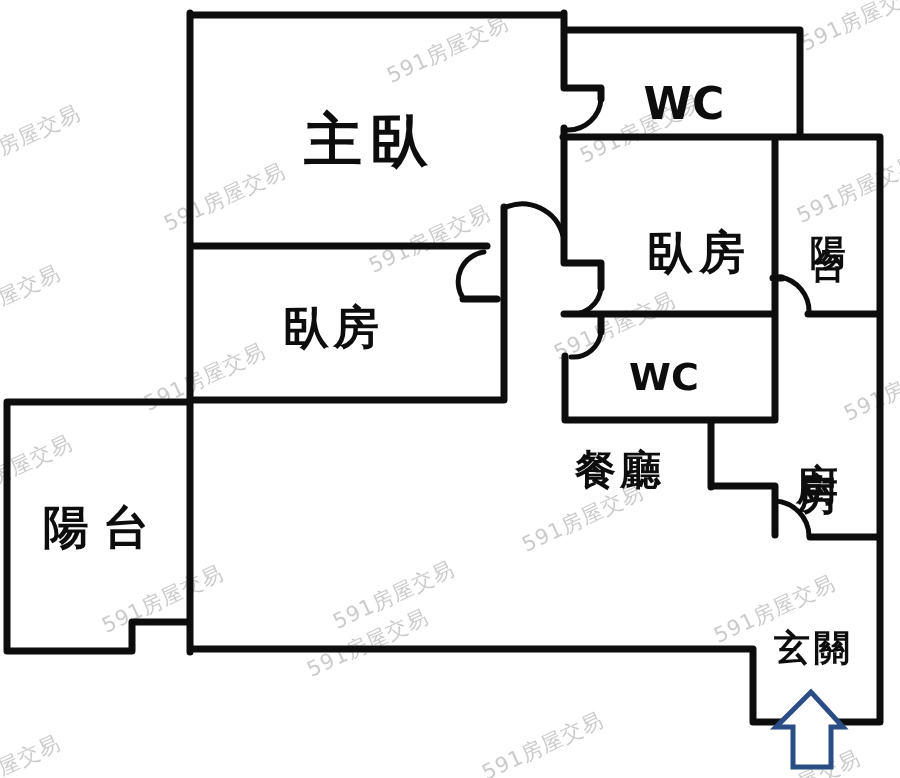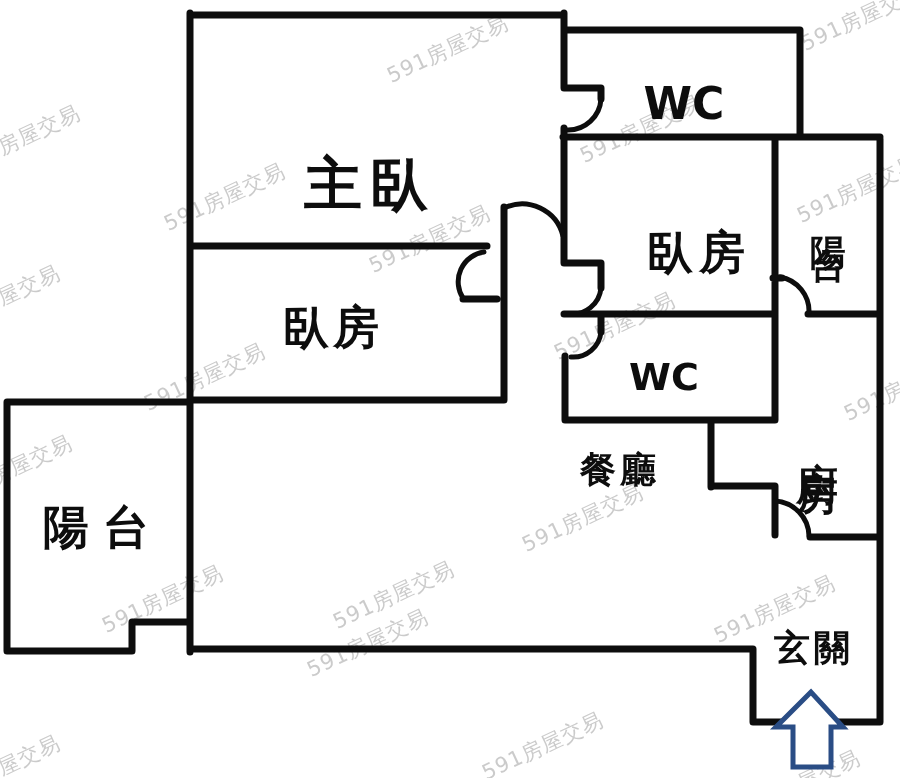--- a/index.html
+++ b/index.html
@@ -101,34 +101,34 @@
              M463 298 A30 30 0 0 1 484 252
              M601 99  A33 33 0 0 1 567 130
              M601 288 A29 29 0 0 1 569 314
              M601 332 A28 28 0 0 1 571 357
              M780 277 A35 35 0 0 1 809 313
              M775 501 A36 36 0 0 1 809 536" stroke="#0d0d0d"></path>
 
     <path fill="#ffffff" stroke-width="5" stroke-linejoin="miter" d="M811 692 L776 727 H793 V767 H831 V727 H843 Z" stroke="#2a4d85"></path>
   </svg>
 
-  <div class="lbl" style="left:370px; top:140px; font-size:58px; letter-spacing:8px;margin-top:44px;">主臥</div>
+  <div class="lbl" style="left:370px; top:140px; font-size:58px; letter-spacing:8px;">主臥</div>
 
   <div class="lbl" style="left:333px; top:327px; font-size:46px; letter-spacing:4px;">臥房</div>
 
   <div class="lbl" style="left:699px; top:252px; font-size:46px; letter-spacing:6px;">臥房</div>
 
   <div class="lbl" style="left:684px; top:104px; font-size:44px;">WC</div>
 
   <div class="lbl" style="left:664px; top:377px; font-size:38px;">WC</div>
 
   <div class="lbl" style="left:103px; top:527px; font-size:46px; letter-spacing:14px;">陽台</div>
 
   <div class="lbl vert" style="left:828px; top:217px; font-size:36px; letter-spacing:9px;">陽台</div>
 
   <div class="lbl vert" style="left:817px; top:436px; font-size:42px; letter-spacing:8px;">廚房</div>
 
-  <div class="lbl" style="left:620px; top:470px; font-size:36px; letter-spacing:4px;">餐廳</div>
+  <div class="lbl" style="left:620px; top:470px; font-size:41px; letter-spacing:4px;">餐廳</div>
 
 
   <div class="lbl" style="left:814px; top:648px; font-size:36px; letter-spacing:4px;">玄關</div>
 
 </div>
 
 </body></html>

